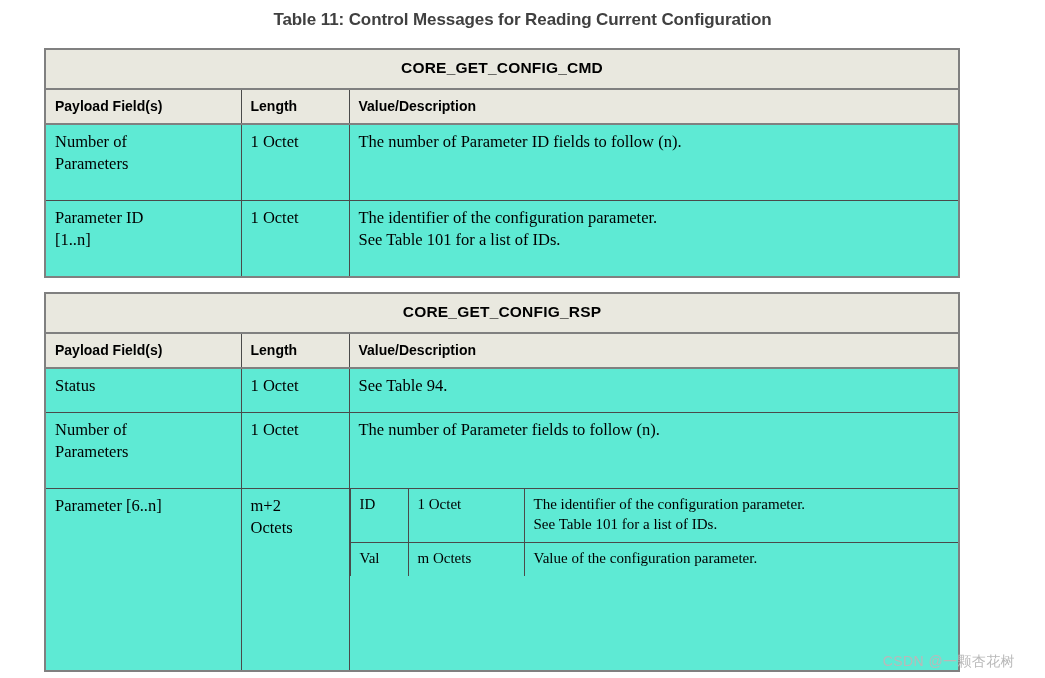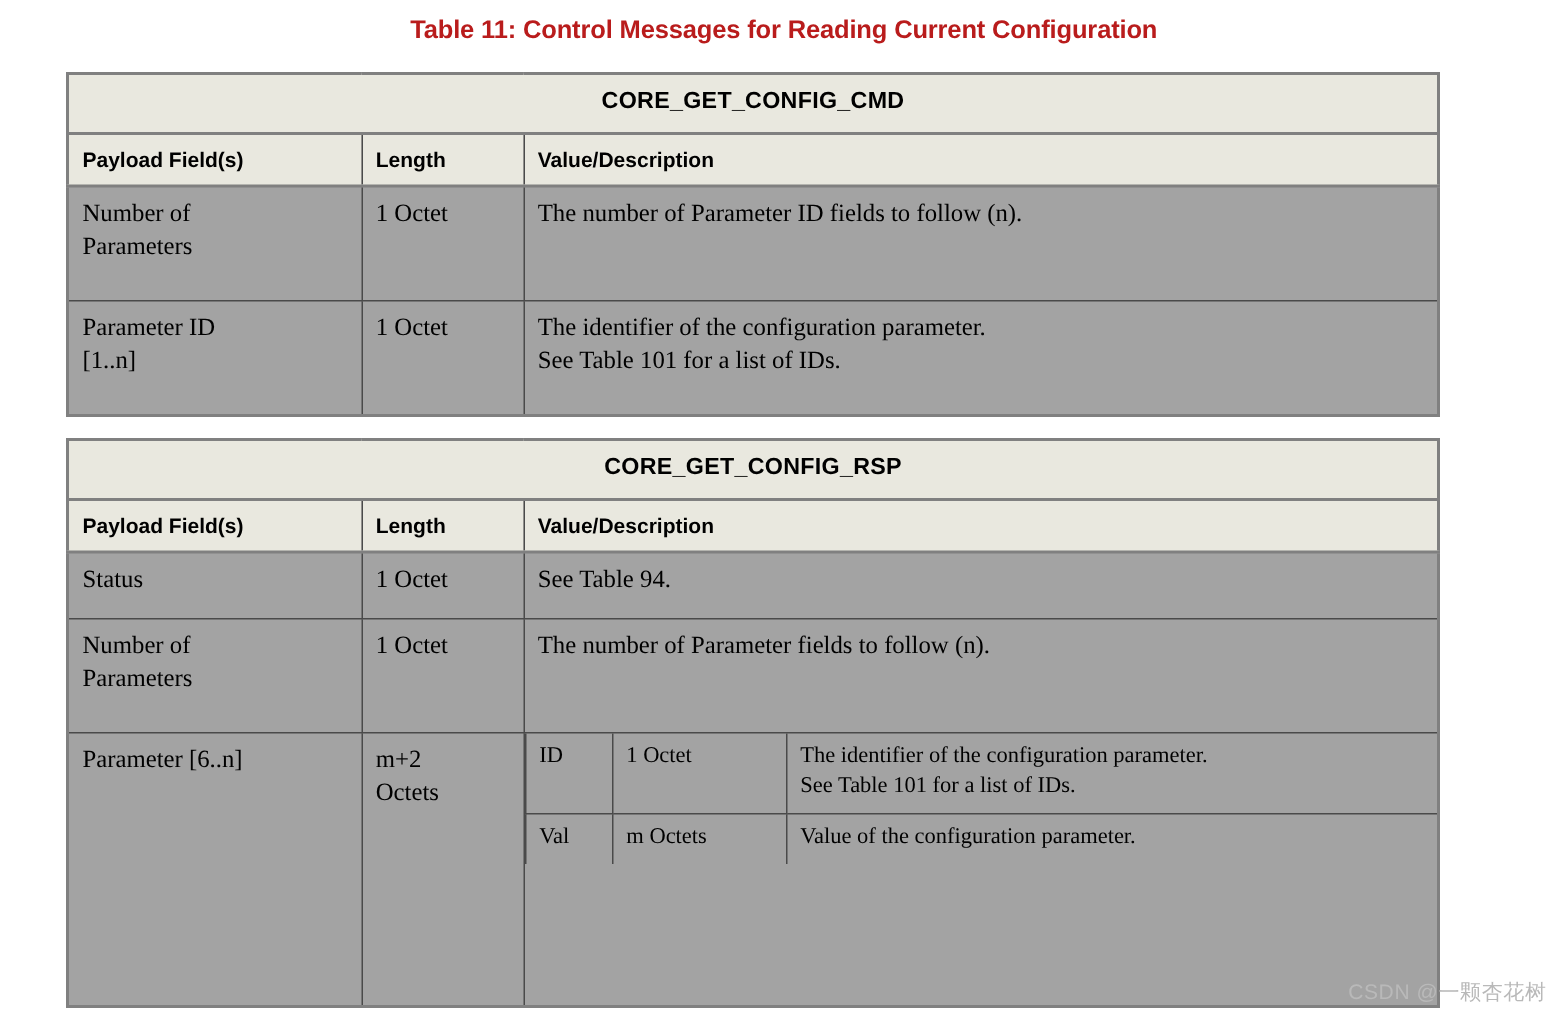--- a/index.html
+++ b/index.html
@@ -19,29 +19,29 @@
   .page-title {
     position: absolute;
     left: 0;
     top: 10px;
     width: 1045px;
     text-align: center;
     font-family: "Liberation Sans", sans-serif;
     font-weight: bold;
     font-size: 17px;
     letter-spacing: -0.1px;
-    color: #b91c1c;
+    color: #404040;
   }
 
   .spec-table {
     position: absolute;
     border-collapse: collapse;
     table-layout: fixed;
     border: 2px solid #808080;
-    background: #a3a3a3;
+    background: #5eead4;
   }
 
   #table-cmd  { left: 44px; top: 48px;  width: 914px; }
   #table-rsp  { left: 44px; top: 292px; width: 914px; }
 
   .spec-table td {
     border: 1px solid #4a4a4a;
     vertical-align: top;
     padding: 6px 9px 7px 9px;
     font-family: "Liberation Serif", serif;
@@ -90,21 +90,21 @@
     line-height: 1.33;
   }
   .nested-table tr:first-child td { border-top: 0; }
   .nested-table tr:last-child td  { border-bottom: 0; }
   .nested-table td:last-child     { border-right: 0; }
 
   .line { display: block; }
 
   .watermark {
     position: absolute;
-    right: 14px;
+    right: 30px;
     bottom: 7px;
     font-family: "Liberation Sans", sans-serif;
     font-size: 14px;
     color: #b9b9b9;
     white-space: nowrap;
     letter-spacing: 0.4px;
   }
 </style>
 </head>
 <body>

